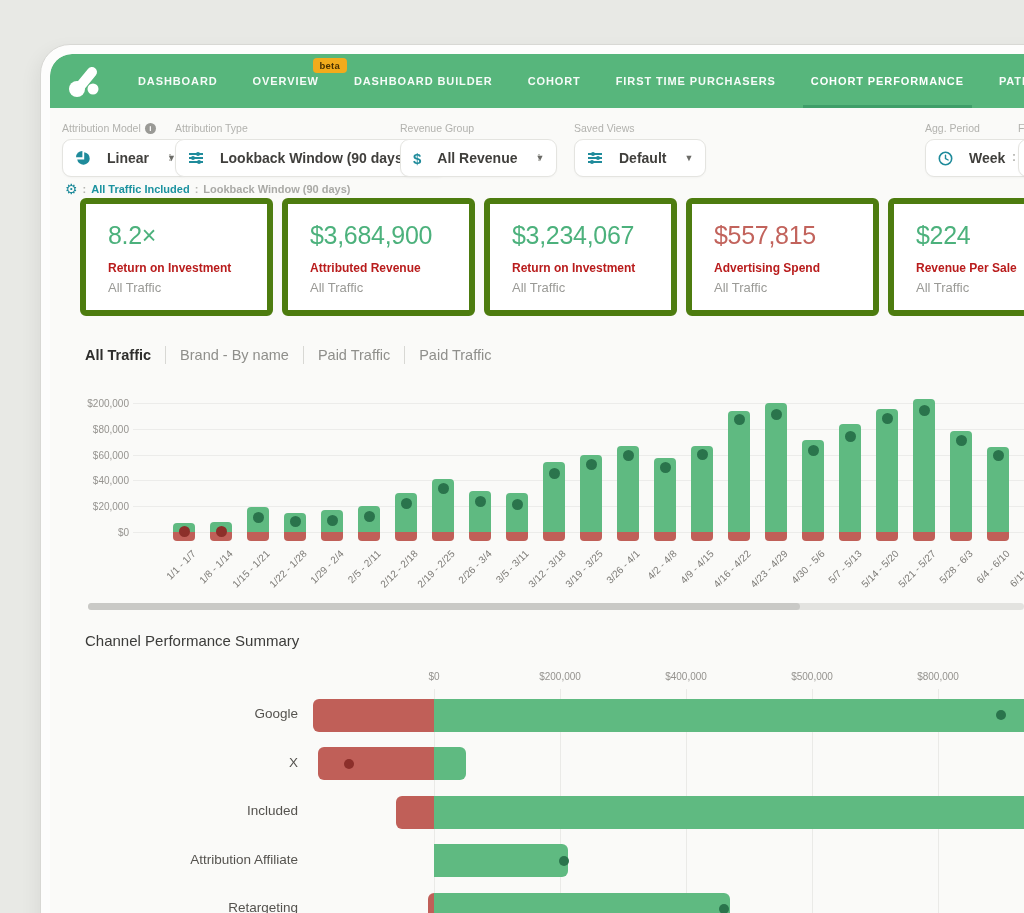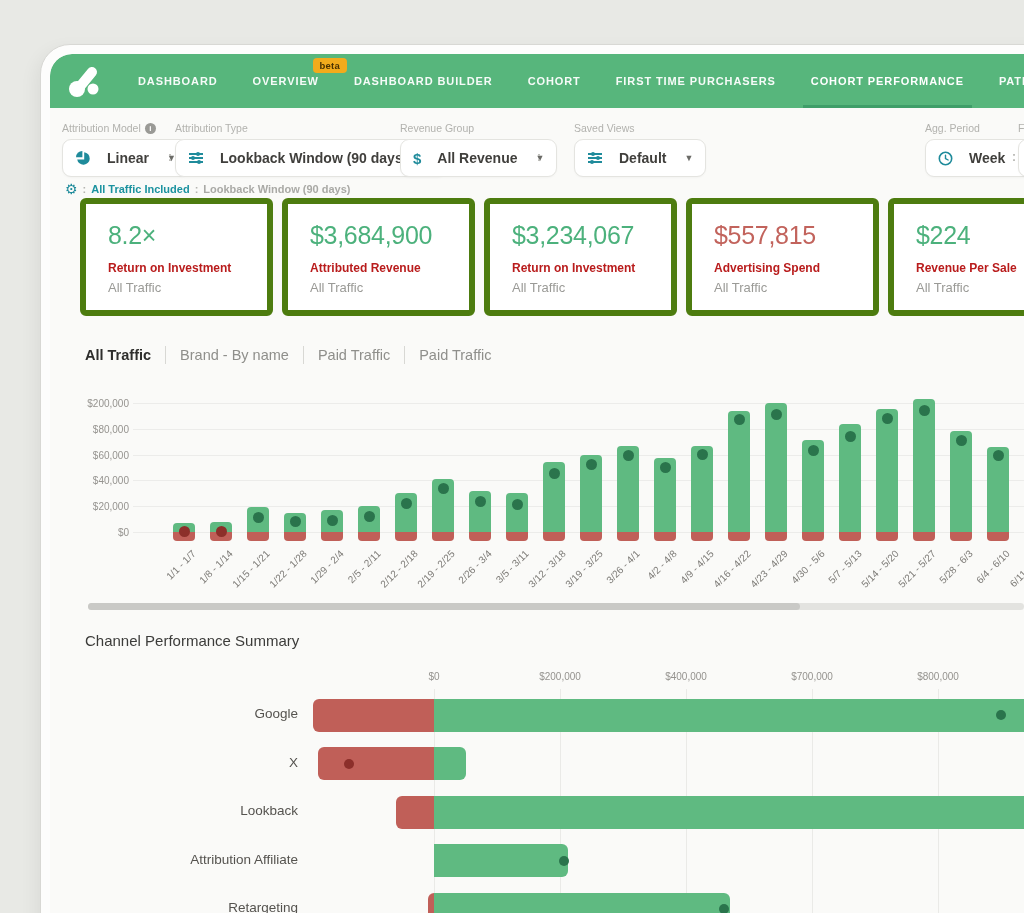--- a/index.html
+++ b/index.html
@@ -356,33 +356,33 @@
 
     <div class="section-title">Channel Performance Summary</div>
 
     <div id="summary-chart">
         <div class="xtick" style="left: 349px;">$0</div>
         <div class="gridline-v" style="left: 349px;"></div>
         <div class="xtick" style="left: 475px;">$200,000</div>
         <div class="gridline-v" style="left: 475px;"></div>
         <div class="xtick" style="left: 601px;">$400,000</div>
         <div class="gridline-v" style="left: 601px;"></div>
-        <div class="xtick" style="left: 727px;">$700,000</div>
+        <div class="xtick" style="left: 727px;">$500,000</div>
         <div class="gridline-v" style="left: 727px;"></div>
         <div class="xtick" style="left: 853px;">$800,000</div>
         <div class="gridline-v" style="left: 853px;"></div>
         <div class="hrow-label" style="top: 39px;">Google</div>
         <div class="hbar" style="left: 228.04px; top: 31.5px; width: 120.96px; background: rgb(192, 95, 88); border-radius: 6px 0px 0px 6px;"></div>
         <div class="hbar" style="left: 349px; top: 31.5px; width: 598.5px; background: rgb(95, 186, 129); border-radius: 0px 6px 6px 0px;"></div>
         <div class="hdot" style="left: 911px; top: 43px; background: rgb(42, 116, 76);"></div>
         <div class="hrow-label" style="top: 87.5px;">X</div>
         <div class="hbar" style="left: 233.08px; top: 80px; width: 115.92px; background: rgb(192, 95, 88); border-radius: 6px 0px 0px 6px;"></div>
         <div class="hbar" style="left: 349px; top: 80px; width: 31.5px; background: rgb(95, 186, 129); border-radius: 0px 6px 6px 0px;"></div>
         <div class="hdot" style="left: 258.95px; top: 91.5px; background: rgb(140, 47, 42);"></div>
-        <div class="hrow-label" style="top: 136px;">Lookback</div>
+        <div class="hrow-label" style="top: 136px;">Included</div>
         <div class="hbar" style="left: 311.2px; top: 128.5px; width: 37.8px; background: rgb(192, 95, 88); border-radius: 6px 0px 0px 6px;"></div>
         <div class="hbar" style="left: 349px; top: 128.5px; width: 598.5px; background: rgb(95, 186, 129); border-radius: 0px 6px 6px 0px;"></div>
         <div class="hrow-label" style="top: 184.5px;">Attribution Affiliate</div>
         <div class="hbar" style="left: 349px; top: 177px; width: 133.56px; background: rgb(95, 186, 129); border-radius: 0px 6px 6px 0px;"></div>
         <div class="hdot" style="left: 474.41px; top: 188.5px; background: rgb(42, 116, 76);"></div>
         <div class="hrow-label" style="top: 233px;">Retargeting</div>
         <div class="hbar" style="left: 342.7px; top: 225.5px; width: 6.3px; background: rgb(192, 95, 88); border-radius: 6px 0px 0px 6px;"></div>
         <div class="hbar" style="left: 349px; top: 225.5px; width: 296.1px; background: rgb(95, 186, 129); border-radius: 0px 6px 6px 0px;"></div>
         <div class="hdot" style="left: 633.8px; top: 237px; background: rgb(42, 116, 76);"></div>
       </div>

